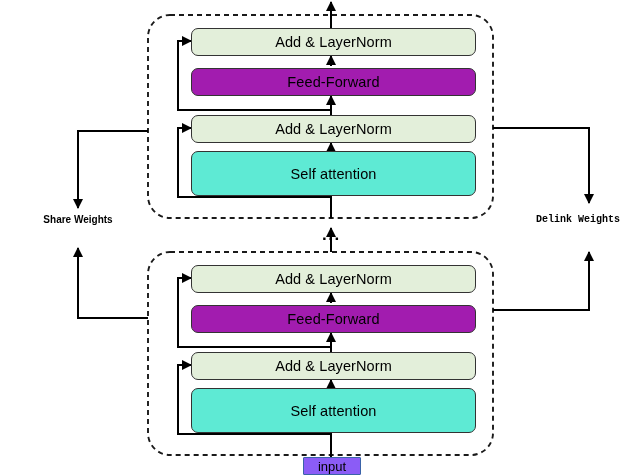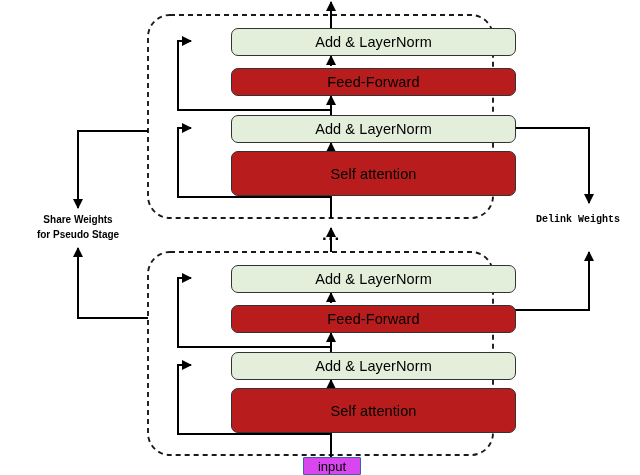--- a/index.html
+++ b/index.html
@@ -30,31 +30,30 @@
     box-sizing: border-box;
     border: 1.6px solid #333333;
     border-radius: 7px;
     display: flex;
     align-items: center;
     justify-content: center;
     font-size: 14.5px;
     color: #000000;
     letter-spacing: 0.1px;
     white-space: nowrap;
-    margin-left: 40px;
   }
   .box-addnorm { background: #e3efda; }
-  .box-ffn     { background: #b91c1c; }
-  .box-attn    { background: #b91c1c; }
+  .box-ffn     { background: #a21caf; }
+  .box-attn    { background: #5eead4; }
 
   .input-box {
     position: absolute;
     box-sizing: border-box;
     border: 1.5px solid #3a63a8;
-    background: #d946ef;
+    background: #8b5cf6;
     border-radius: 1px;
     display: flex;
     align-items: center;
     justify-content: center;
     font-size: 13px;
     color: #000000;
   }
   .side-label {
     position: absolute;
     text-align: center;
@@ -140,20 +139,19 @@
   <div class="node-box box-addnorm" style="left:191px; top:352px; width:285px; height:28px;">Add &amp; LayerNorm</div>
 
   <div class="node-box box-attn" style="left:191px; top:388px; width:285px; height:45px;">Self attention</div>
 
   <div class="ellipsis-mark" style="left:322px; top:226px;">...</div>
 
   <div class="input-box" style="left:303px; top:457px; width:58px; height:18px;">input</div>
 
   <div class="side-label" style="left:4px; top:212px; width:148px;">
     <div>Share Weights</div>
-    <div>for Pseudo Stage</div>
   </div>
 
   <div class="side-label" style="left:516px; top:212px; width:124px;font-family:Liberation Mono, monospace;">
     <div>Delink Weights</div>
   </div>
 
 </div>
 
 </body></html>

